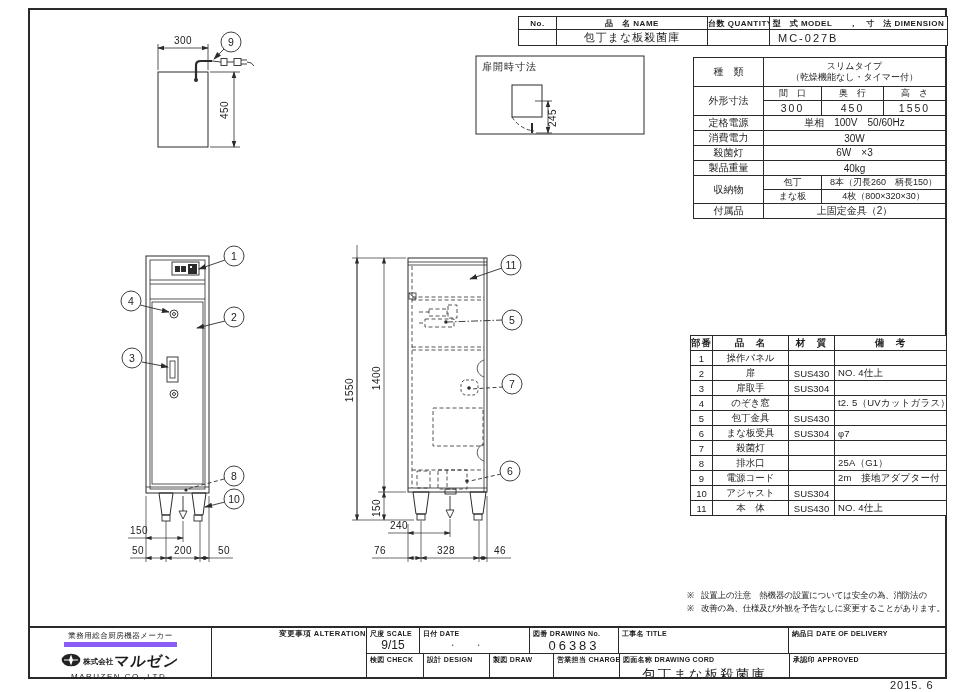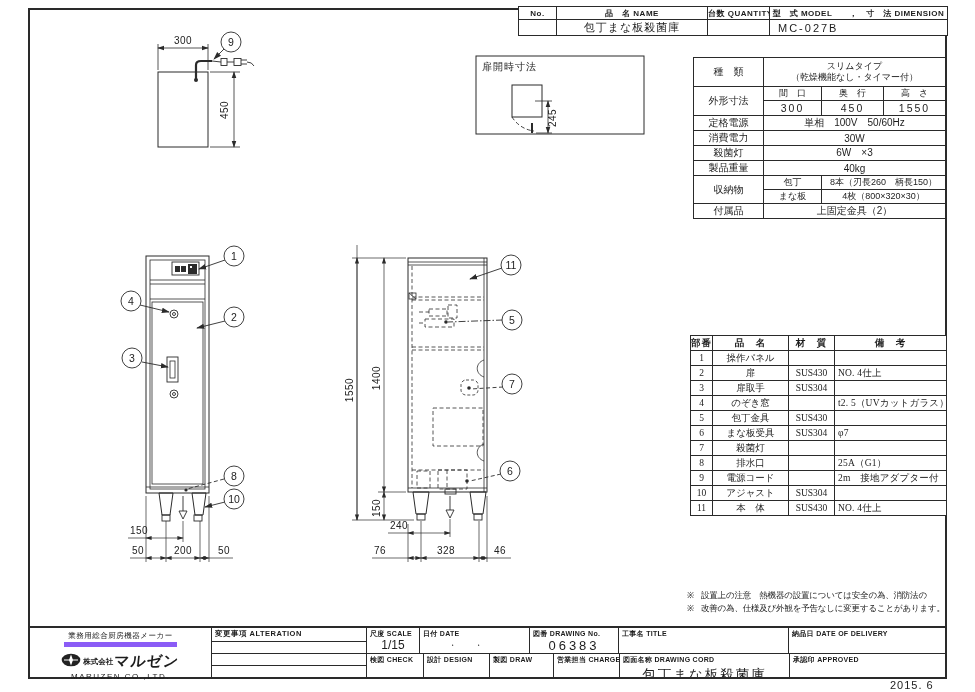--- a/index.html
+++ b/index.html
@@ -11,35 +11,35 @@
     overflow: hidden;
   }
   .sheet-border {
     position:absolute; left:28px; top:8px; width:919px; height:671px;
     border:2px solid #2a2a2a;
   }
   table { border-collapse: collapse; table-layout: fixed; background:#fff; }
   td { border:1px solid #2a2a2a; padding:0; text-align:center; white-space:nowrap; overflow:hidden; }
 
   
-  .hdr-table { position:absolute; left:518px; top:6px; width:429px; }
+  .hdr-table { position:absolute; left:518px; top:16px; width:429px; }
   .hdr-table td { border:1.5px solid #2a2a2a; }
   .hdr-table .lbl { font-size:8px; font-weight:bold; height:13px; letter-spacing:.5px; }
   .hdr-table .val { font-size:11px; height:15px; letter-spacing:1px; }
   .hdr-table .val-l { text-align:left; padding-left:8px; letter-spacing:2px; }
 
   
   .spec-table { position:absolute; left:693px; top:57px; width:252px; font-size:10px; }
   .spec-table td { height:15px; }
   .spec-table .two-line { height:29px; font-size:9px; line-height:1.25; }
   .spec-table .num { letter-spacing:2px; font-size:10.5px; }
 
   
   .parts-table { position:absolute; left:690px; top:335px; width:256px; font-size:9.5px; }
-  .parts-table td { height:15px;font-family:Liberation Serif, serif; }
+  .parts-table td { height:15px; }
   .parts-table .hd { font-weight:bold; font-size:9.5px; letter-spacing:1px; }
   .parts-table .note-c { text-align:left; padding-left:3px; letter-spacing:.2px; }
 
   
   .notes { position:absolute; left:687px; top:589px; width:262px; font-size:8.5px; line-height:1.55; }
   .note-line { display:flex; }
   .note-mark { width:14px; flex:none; }
   .note-indent { width:14px; flex:none; }
   .note-text { letter-spacing:-.2px; }
 
@@ -49,21 +49,21 @@
     border:2px solid #2a2a2a; display:flex; background:#fff;
   }
   .logo-cell { width:182px; flex:none; border-right:1.5px solid #2a2a2a; padding-top:3px;
                display:flex; flex-direction:column; align-items:center; }
   .tagline { font-size:7.5px; border-bottom:5px solid #8b5cf6; padding:0 4px 1px 4px; letter-spacing:.5px; }
   .logo-row { display:flex; align-items:center; margin-top:5px; }
   .logo-mark { margin-right:2px; }
   .company-prefix { font-size:7.5px; font-weight:bold; margin-right:1px; }
   .company-name { font-size:15px; font-weight:800; transform:skewX(-6deg); letter-spacing:1px; }
   .company-en { font-size:8px; letter-spacing:1.5px; margin-top:1px; }
-  .alt-cell { width:155px; flex:none; border-right:1.5px solid #2a2a2a; display:flex; flex-direction:column; }
+  .alt-cell { width:155px; flex:none; border-right:1.5px solid #2a2a2a; display:flex; flex-direction:column;align-items:flex-end; }
   .alt-head { height:13px; font-size:7.5px; font-weight:bold; padding:1px 0 0 3px; letter-spacing:.5px; }
   .alt-row { flex:1; border-top:1px solid #2a2a2a; }
   .main-cell { flex:1; display:flex; flex-direction:column; }
   .mb-row { display:flex; }
   .mb-row.top { height:29px; }
   .mb-row.bot { height:24px; border-top:1.5px solid #2a2a2a; flex:1; }
   .mb-c { border-right:1.5px solid #2a2a2a; position:relative; overflow:hidden; white-space:nowrap; }
   .mb-c:last-child { border-right:none; }
   .mb-lbl { font-size:7px; font-weight:bold; padding:1px 0 0 3px; letter-spacing:.3px; }
   .mb-val { text-align:center; }
@@ -532,21 +532,21 @@
     <div class="alt-head">変更事項 ALTERATION</div>
     <div class="alt-row"></div>
     <div class="alt-row"></div>
     <div class="alt-row"></div>
   </div>
 
   <div class="main-cell">
     <div class="mb-row top">
       <div class="mb-c" style="width:53px">
         <div class="mb-lbl">尺度 SCALE</div>
-        <div class="mb-val scale-val">1/15</div>
+        <div class="mb-val scale-val">9/15</div>
       </div>
       <div class="mb-c" style="width:110px">
         <div class="mb-lbl">日付 DATE</div>
         <div class="mb-val date-val">・・</div>
       </div>
       <div class="mb-c" style="width:89px">
         <div class="mb-lbl">図番 DRAWING No.</div>
         <div class="mb-val dwgno-val">06383</div>
       </div>
       <div class="mb-c" style="width:170px">

